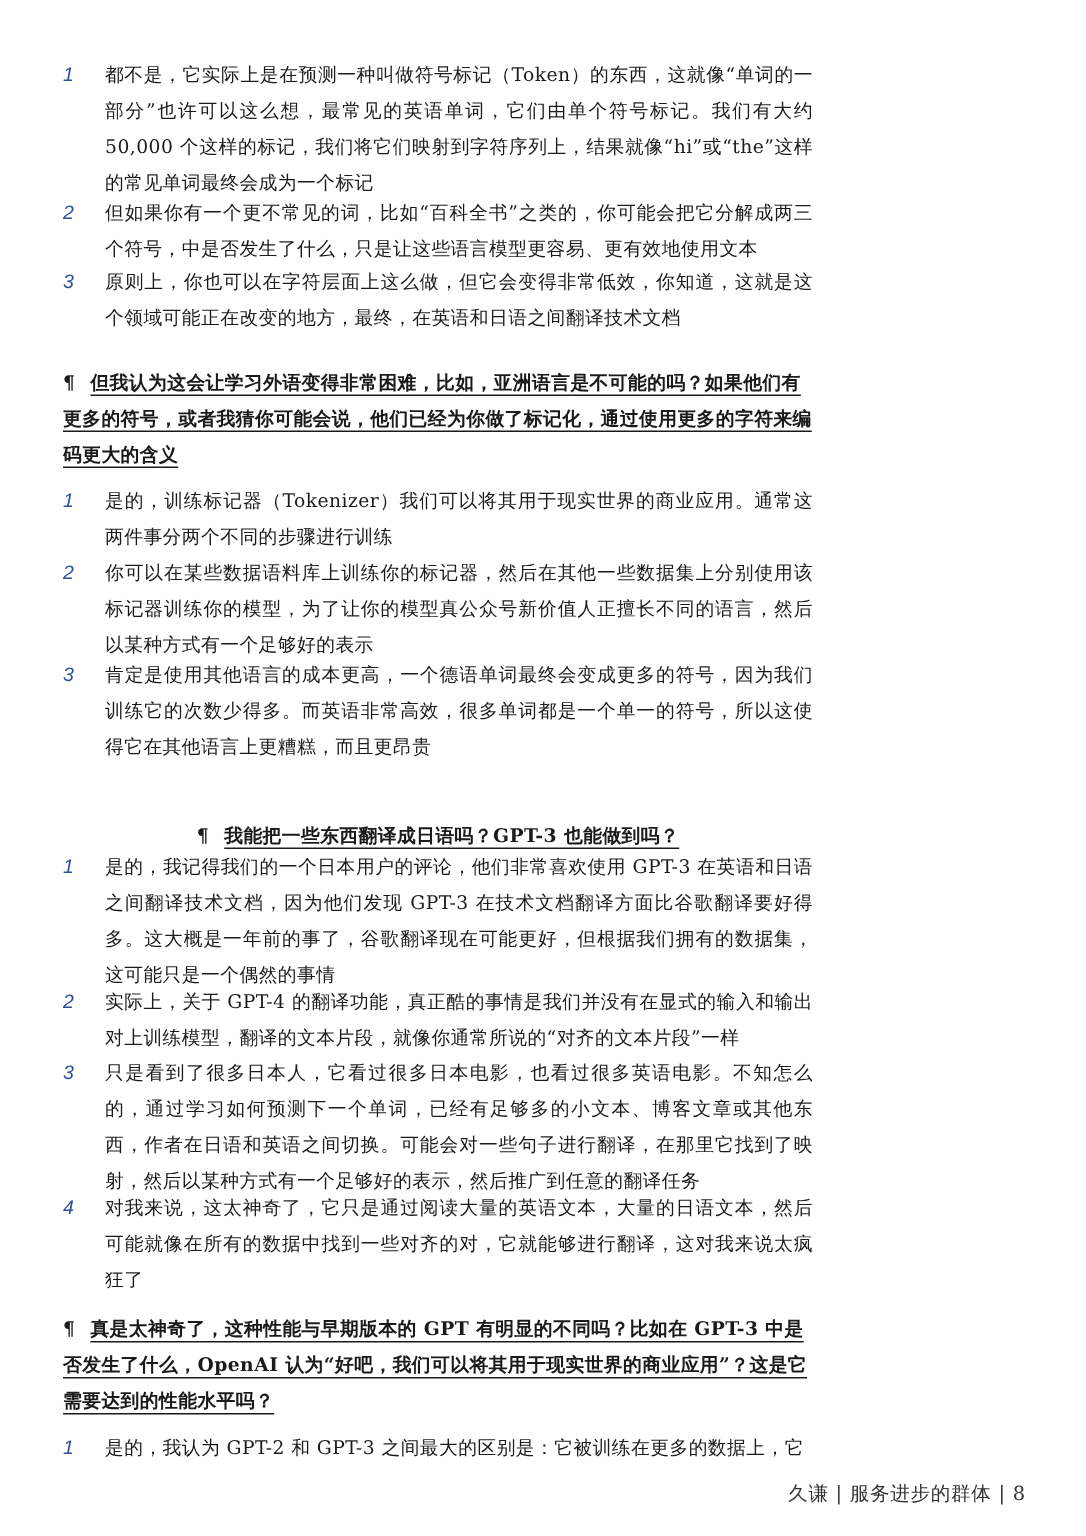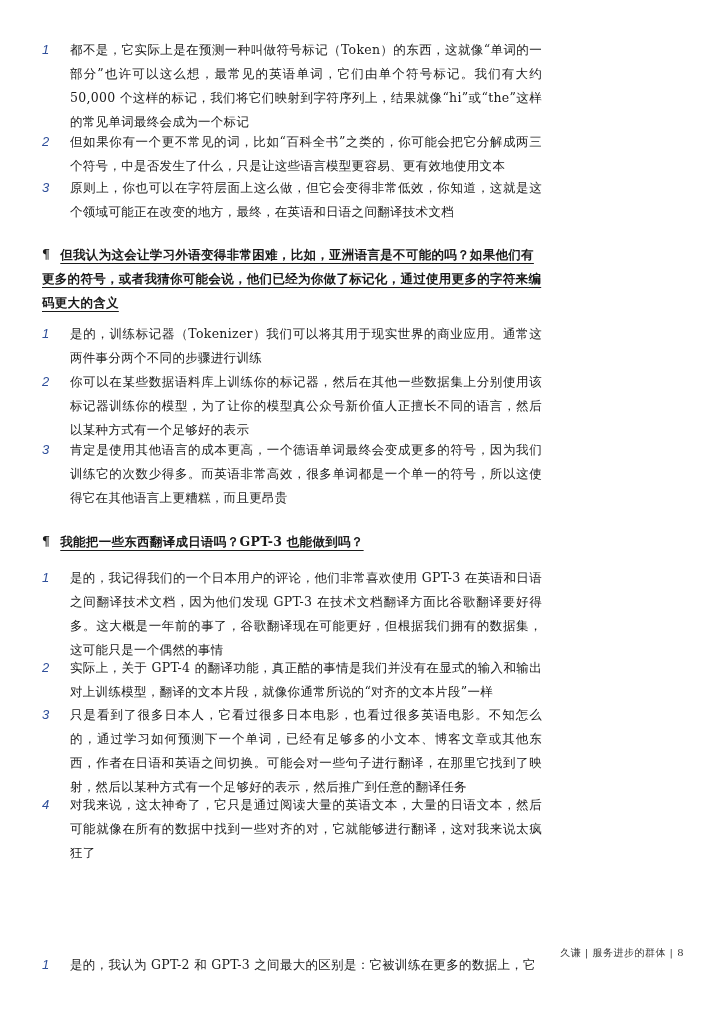--- a/index.html
+++ b/index.html
@@ -18,22 +18,22 @@
   }
   .txt { flex: 1; letter-spacing: 0.3px; text-align: justify; }
   .q {
     position: absolute; left: 42px; width: 500px;
     font-size: 12.5px; line-height: 24px; font-weight: bold;
     letter-spacing: 0.3px;
   }
   .q .mark { font-weight: bold; margin-right: 10px; font-family: "DejaVu Serif", serif; }
   .q .qtext { text-decoration: underline; text-underline-offset: 4px; }
   .footer {
-    position: absolute; right: 40px; top: 946px;
-    font-size: 10px; color: #333; letter-spacing: 0.5px;
+    position: absolute; right: 40px; top: 987px;
+    font-size: 13px; color: #333; letter-spacing: 0.5px;
   }
 </style>
 </head>
 <body>
 
 <div class="page">
 
   <div class="item" style="top:38px;">
     <span class="num">1</span>
     <span class="txt">都不是，它实际上是在预测一种叫做符号标记（Token）的东西，这就像“单词的一部分”也许可以这么想，最常见的英语单词，它们由单个符号标记。我们有大约 50,000 个这样的标记，我们将它们映射到字符序列上，结果就像“hi”或“the”这样的常见单词最终会成为一个标记</span>
@@ -57,41 +57,44 @@
   </div>
   <div class="item" style="top:370px;">
     <span class="num">2</span>
     <span class="txt">你可以在某些数据语料库上训练你的标记器，然后在其他一些数据集上分别使用该标记器训练你的模型，为了让你的模型真公众号新价值人正擅长不同的语言，然后以某种方式有一个足够好的表示</span>
   </div>
   <div class="item" style="top:438px;">
     <span class="num">3</span>
     <span class="txt">肯定是使用其他语言的成本更高，一个德语单词最终会变成更多的符号，因为我们训练它的次数少得多。而英语非常高效，很多单词都是一个单一的符号，所以这使得它在其他语言上更糟糕，而且更昂贵</span>
   </div>
 
-  <div class="q" style="top:530px;">
+  <div class="q" style="top:545px;text-align:center;">
     <span class="mark">¶</span><span class="qtext">我能把一些东西翻译成日语吗？GPT-3 也能做到吗？</span>
   </div>
 
   <div class="item" style="top:566px;">
     <span class="num">1</span>
     <span class="txt">是的，我记得我们的一个日本用户的评论，他们非常喜欢使用 GPT-3 在英语和日语之间翻译技术文档，因为他们发现 GPT-3 在技术文档翻译方面比谷歌翻译要好得多。这大概是一年前的事了，谷歌翻译现在可能更好，但根据我们拥有的数据集，这可能只是一个偶然的事情</span>
   </div>
   <div class="item" style="top:656px;">
     <span class="num">2</span>
     <span class="txt">实际上，关于 GPT-4 的翻译功能，真正酷的事情是我们并没有在显式的输入和输出对上训练模型，翻译的文本片段，就像你通常所说的“对齐的文本片段”一样</span>
   </div>
   <div class="item" style="top:703px;">
     <span class="num">3</span>
     <span class="txt">只是看到了很多日本人，它看过很多日本电影，也看过很多英语电影。不知怎么的，通过学习如何预测下一个单词，已经有足够多的小文本、博客文章或其他东西，作者在日语和英语之间切换。可能会对一些句子进行翻译，在那里它找到了映射，然后以某种方式有一个足够好的表示，然后推广到任意的翻译任务</span>
   </div>
   <div class="item" style="top:793px;">
     <span class="num">4</span>
     <span class="txt">对我来说，这太神奇了，它只是通过阅读大量的英语文本，大量的日语文本，然后可能就像在所有的数据中找到一些对齐的对，它就能够进行翻译，这对我来说太疯狂了</span>
   </div>
 
+  <div class="q" style="top:874px;">
+    <span class="mark">¶</span><span class="qtext">真是太神奇了，这种性能与早期版本的 GPT 有明显的不同吗？比如在 GPT-3 中是否发生了什么，OpenAI 认为“好吧，我们可以将其用于现实世界的商业应用”？这是它需要达到的性能水平吗？</span>
+  </div>
 
   <div class="item" style="top:953px;">
     <span class="num">1</span>
     <span class="txt">是的，我认为 GPT-2 和 GPT-3 之间最大的区别是：它被训练在更多的数据上，它</span>
   </div>
 
   <div class="footer">久谦 | 服务进步的群体 | 8</div>
 </div>
 
 </body></html>

